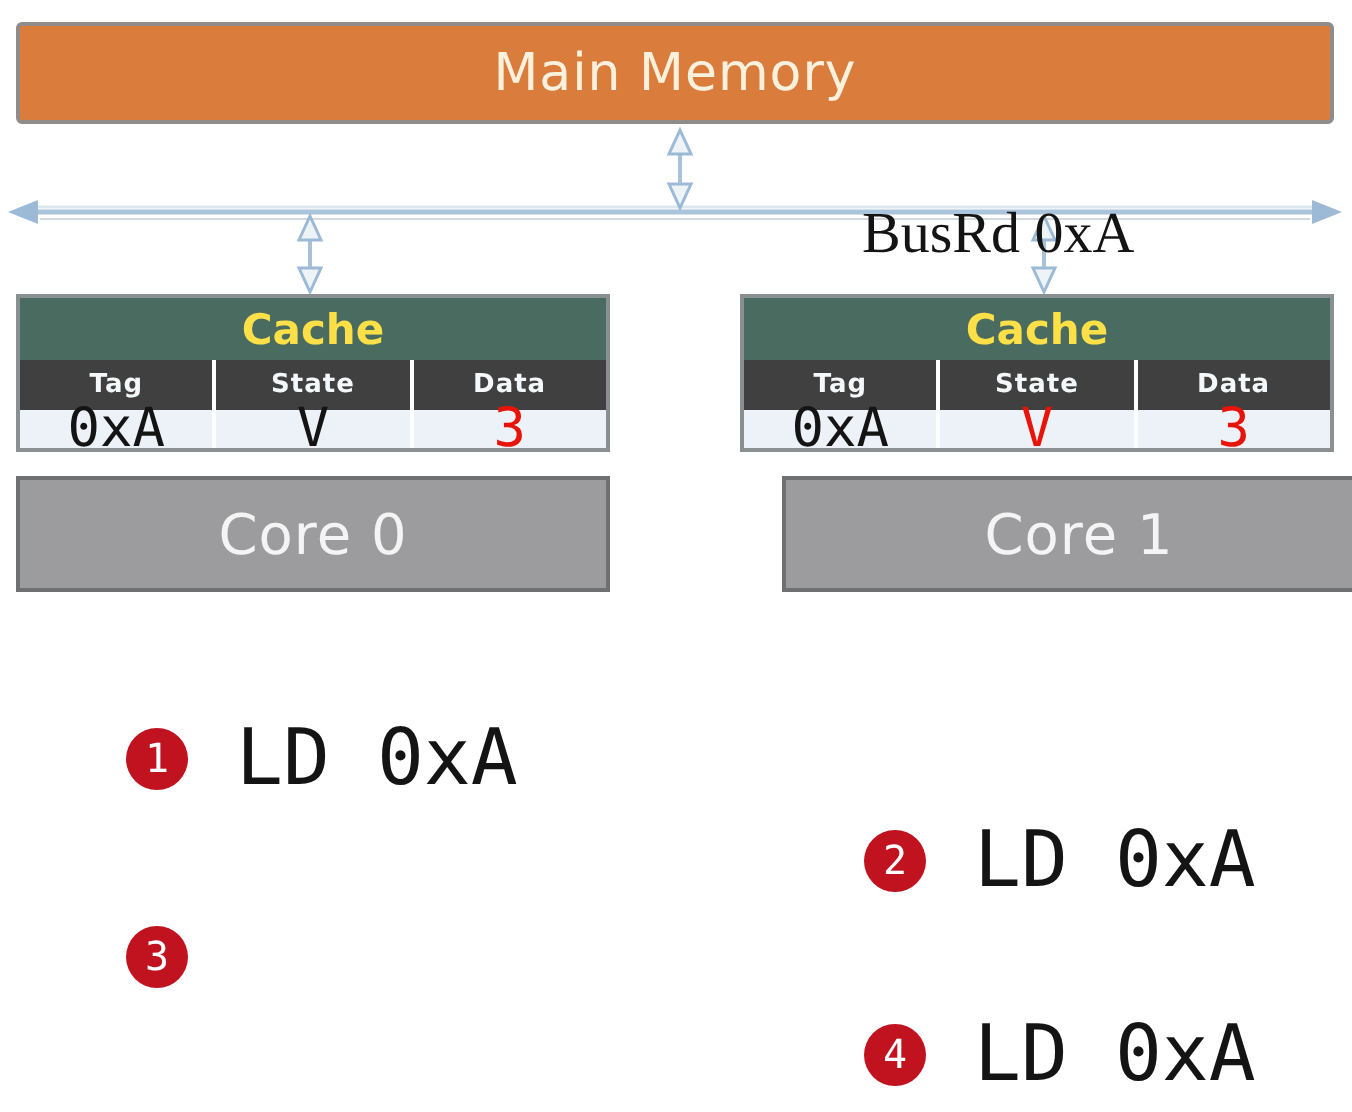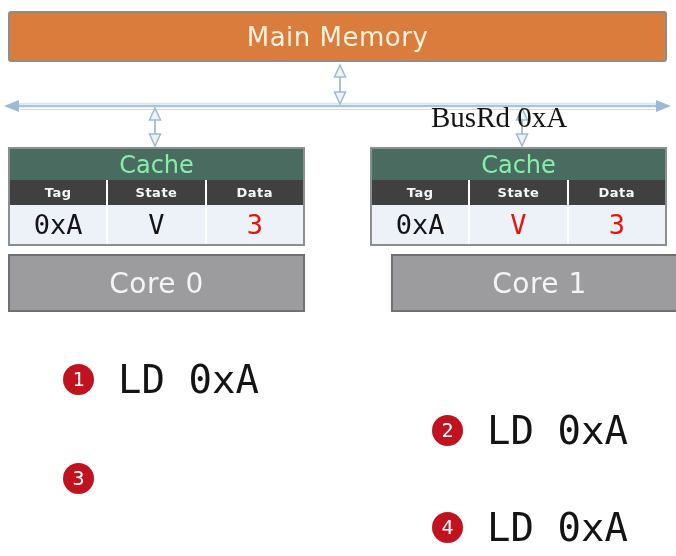--- a/index.html
+++ b/index.html
@@ -26,37 +26,37 @@
   }
   
   .cache{
     position:absolute;top:147px;width:293px;
     border:2px solid #8a8f92;background:#edf2f8;
   }
   .cache.left{left:8px;}
   .cache.right{left:370px;}
   .cache-title{
     height:31px;background:#4a6b5f;display:flex;align-items:center;justify-content:center;
-    color:#86efac;font-size:24px;
+    color:#fde047;font-size:21px;font-weight:bold;
   }
   .cache-cols{display:flex;height:25px;background:#404040;}
   .cache-cols .col{
     flex:1;display:flex;align-items:center;justify-content:center;
     color:#f4f8fb;font-size:13px;font-weight:bold;letter-spacing:0.5px;
   }
   .cache-cols .col + .col{border-left:2px solid #ffffff;}
-  .cache-row{display:flex;height:39px;background:#edf2f8;}
+  .cache-row{display:flex;height:19px;background:#edf2f8;}
   .cache-row .cell{
     flex:1;display:flex;align-items:center;justify-content:center;
     font-family:"DejaVu Sans Mono", monospace;font-size:27px;color:#141414;
   }
   .cache-row .cell + .cell{border-left:2px solid #ffffff;}
   
   .core{
-    position:absolute;top:254px;width:293px;height:54px;
+    position:absolute;top:238px;width:293px;height:54px;
     background:#9c9c9e;border:2px solid #6e7072;
     display:flex;align-items:center;justify-content:center;
   }
   .core.left{left:8px;}
   .core.right{left:370px;margin-left:21px;}
   .core span{color:#f4f4f4;font-size:28px;letter-spacing:0.5px;}
   
   .op{
     position:absolute;display:flex;align-items:center;gap:24px;height:32px;
   }

